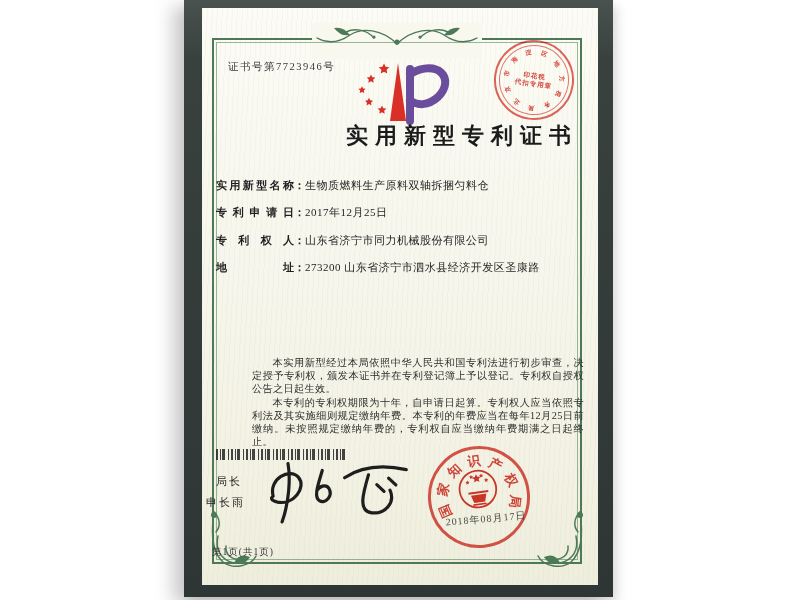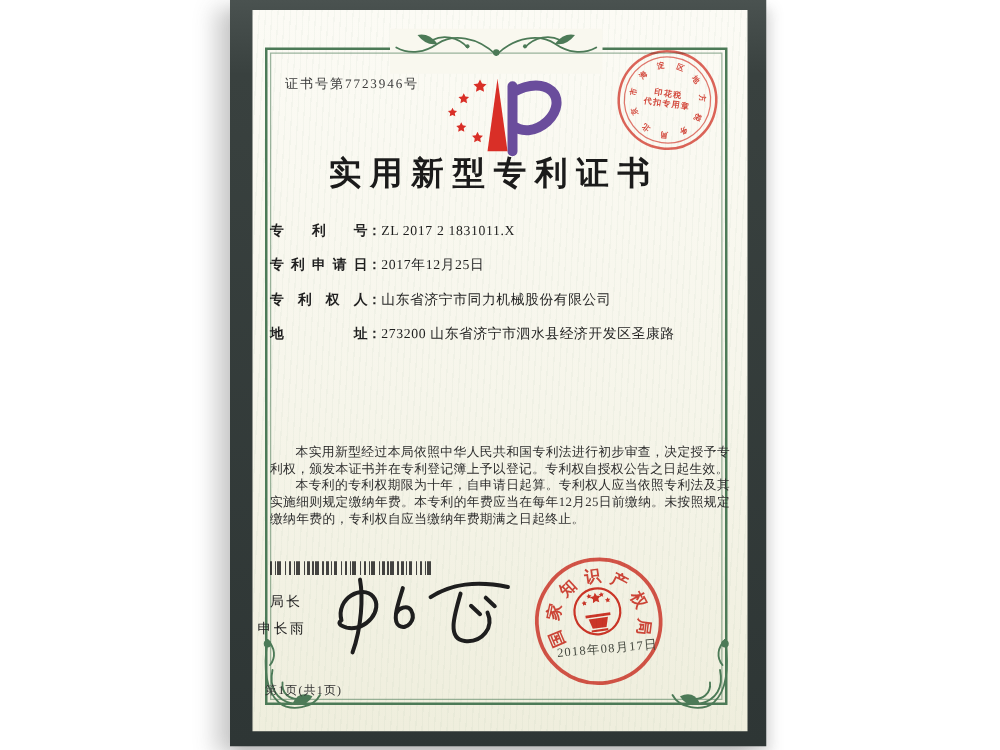--- a/index.html
+++ b/index.html
@@ -26,35 +26,35 @@
          border:1px solid rgba(76,122,87,.55);}
   .orn{position:absolute;color:#4c7a57;}
   .orn-top{left:50%;top:-17px;margin-left:-85px;width:170px;height:36px;background:#f9f8ef;}
   .orn-bl{left:-8px;bottom:-8px;width:54px;height:62px;}
   .orn-br{right:-8px;bottom:-8px;width:54px;height:62px;transform:scaleX(-1);}
 
   .certno{position:absolute;left:26px;top:52px;font-size:10.5px;letter-spacing:1.5px;color:#3a3a3a;}
 
   .logo{position:absolute;left:152px;top:48px;width:104px;height:74px;}
 
-  .title{position:absolute;left:10px;top:113px;width:366px;text-align:center;
-         font-size:26px;font-weight:700;letter-spacing:7px;color:#1b1b1b;}
+  .title{position:absolute;left:10px;top:113px;width:366px;text-align:right;
+         font-size:22px;font-weight:700;letter-spacing:7px;color:#1b1b1b;}
 
   .fields{position:absolute;left:14px;top:170px;width:370px;font-size:11px;white-space:nowrap;}
   .frow{position:relative;height:14px;line-height:14px;margin-bottom:13.4px;}
   .flabel{display:inline-block;width:78px;text-align:justify;text-align-last:justify;
           font-weight:600;color:#1f1f1f;vertical-align:top;}
   .fcolon{font-weight:600;color:#1f1f1f;}
   .fvalue{color:#1f1f1f;font-weight:500;letter-spacing:.5px;}
   .fsecond{position:absolute;left:208px;top:0;}
   .fsecond .flabel{width:58px;}
 
   .bodytext{position:absolute;left:14px;top:348px;width:368px;color:#2e2e2e;}
   .bodytext p{margin:0;font-size:10.2px;line-height:13.2px;text-indent:2em;
-              text-align:justify;letter-spacing:.3px;}
+              text-align:justify;letter-spacing:.3px;padding-left:36px;}
 
   .barcode{position:absolute;left:14px;top:441px;width:130px;height:11px;opacity:.85;
      background:repeating-linear-gradient(90deg,#242424 0 2px,rgba(0,0,0,0) 2px 4px,
        #242424 4px 5px,rgba(0,0,0,0) 5px 6px,#242424 6px 9px,rgba(0,0,0,0) 9px 12px,
        #242424 12px 13px,rgba(0,0,0,0) 13px 15px);}
 
   .signer-title{position:absolute;left:14px;top:466px;font-size:11px;color:#222;letter-spacing:2px;text-align:center;}
   .signer-name{position:absolute;left:4px;top:487px;font-size:11px;color:#222;letter-spacing:2px;}
   .signature{position:absolute;left:55px;top:448px;width:160px;height:70px;transform:rotate(-2deg);}
 
@@ -147,21 +147,21 @@
         <use href="#st" transform="translate(17,22) scale(4.5)"></use>
         <use href="#st" transform="translate(8,33) scale(3.8)"></use>
         <use href="#st" transform="translate(15,45) scale(4.2)"></use>
         <use href="#st" transform="translate(28,53) scale(4.6)"></use>
       </g>
     </svg>
 
     <div class="title">实用新型专利证书</div>
 
     <div class="fields" id="fields">
-        <div class="frow"><span class="flabel">专利号</span><span class="fcolon">：</span><span class="fvalue">ZL 2017 2 1831011.X</span></div>
+        <div class="frow"><span class="flabel">实用新型名称</span><span class="fcolon">：</span><span class="fvalue">生物质燃料生产原料双轴拆捆匀料仓</span></div>
         <div class="frow"><span class="flabel">专利申请日</span><span class="fcolon">：</span><span class="fvalue">2017年12月25日</span></div>
         <div class="frow"><span class="flabel">专利权人</span><span class="fcolon">：</span><span class="fvalue">山东省济宁市同力机械股份有限公司</span></div>
         <div class="frow"><span class="flabel">地址</span><span class="fcolon">：</span><span class="fvalue">273200 山东省济宁市泗水县经济开发区圣康路</span></div>
       </div>
 
     <div class="bodytext" id="body-paras">
         <p>本实用新型经过本局依照中华人民共和国专利法进行初步审查，决定授予专利权，颁发本证书并在专利登记簿上予以登记。专利权自授权公告之日起生效。</p>
         <p>本专利的专利权期限为十年，自申请日起算。专利权人应当依照专利法及其实施细则规定缴纳年费。本专利的年费应当在每年12月25日前缴纳。未按照规定缴纳年费的，专利权自应当缴纳年费期满之日起终止。</p>
       </div>
 

